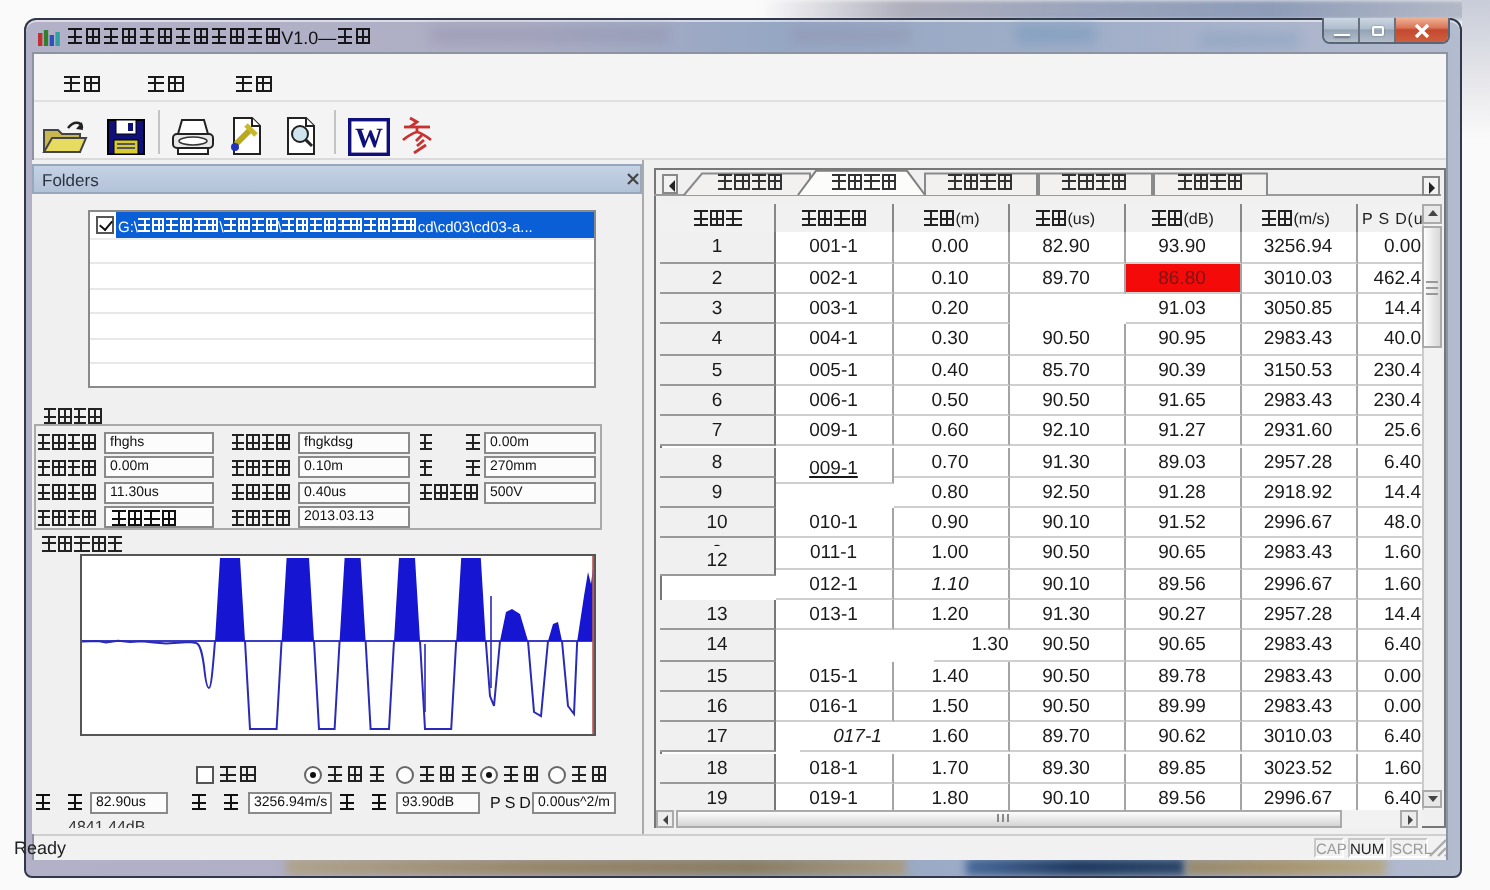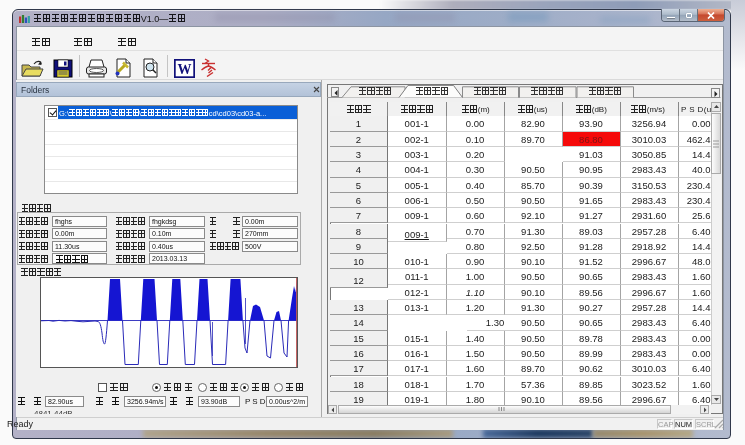--- a/index.html
+++ b/index.html
@@ -366,30 +366,30 @@
         <div class="gc" style="left:620.5px;top:330.6px;width:58.0px;height:15.3px;">2983.43</div>
         <div class="gc rt" style="left:678.5px;top:330.6px;width:34.0px;height:15.3px;">0.00</div>
         <div class="gc hc0" style="left:330px;top:345.9px;width:58px;height:15.3px;">16</div>
         <div class="gc" style="left:388px;top:345.9px;width:58.5px;height:15.3px;">016-1</div>
         <div class="gc" style="left:446.5px;top:345.9px;width:58.0px;height:15.3px;">1.50</div>
         <div class="gc" style="left:504.5px;top:345.9px;width:58.0px;height:15.3px;">90.50</div>
         <div class="gc" style="left:562.5px;top:345.9px;width:58.0px;height:15.3px;">89.99</div>
         <div class="gc" style="left:620.5px;top:345.9px;width:58.0px;height:15.3px;">2983.43</div>
         <div class="gc rt" style="left:678.5px;top:345.9px;width:34.0px;height:15.3px;">0.00</div>
         <div class="gc hc0" style="left:330px;top:361.20000000000005px;width:58px;height:15.3px;">17</div>
-        <div class="gc" style="left:388px;top:361.20000000000005px;width:58.5px;height:15.3px;">017-1</div>
+        <div class="gc" style="left:400px;top:361.20000000000005px;width:58.5px;height:15.3px;font-style:italic;">017-1</div>
         <div class="gc" style="left:446.5px;top:361.20000000000005px;width:58.0px;height:15.3px;">1.60</div>
         <div class="gc" style="left:504.5px;top:361.20000000000005px;width:58.0px;height:15.3px;">89.70</div>
         <div class="gc" style="left:562.5px;top:361.20000000000005px;width:58.0px;height:15.3px;">90.62</div>
         <div class="gc" style="left:620.5px;top:361.20000000000005px;width:58.0px;height:15.3px;">3010.03</div>
         <div class="gc rt" style="left:678.5px;top:361.20000000000005px;width:34.0px;height:15.3px;">6.40</div>
         <div class="gc hc0" style="left:330px;top:376.5px;width:58px;height:15.3px;">18</div>
         <div class="gc" style="left:388px;top:376.5px;width:58.5px;height:15.3px;">018-1</div>
         <div class="gc" style="left:446.5px;top:376.5px;width:58.0px;height:15.3px;">1.70</div>
-        <div class="gc" style="left:504.5px;top:376.5px;width:58.0px;height:15.3px;">57.36</div>
+        <div class="gc" style="left:504.5px;top:376.5px;width:58.0px;height:15.3px;">89.30</div>
         <div class="gc" style="left:562.5px;top:376.5px;width:58.0px;height:15.3px;">89.85</div>
         <div class="gc" style="left:620.5px;top:376.5px;width:58.0px;height:15.3px;">3023.52</div>
         <div class="gc rt" style="left:678.5px;top:376.5px;width:34.0px;height:15.3px;">1.60</div>
         <div class="gc hc0" style="left:330px;top:391.80000000000007px;width:58px;height:15.3px;">19</div>
         <div class="gc" style="left:388px;top:391.80000000000007px;width:58.5px;height:15.3px;">019-1</div>
         <div class="gc" style="left:446.5px;top:391.80000000000007px;width:58.0px;height:15.3px;">1.80</div>
         <div class="gc" style="left:504.5px;top:391.80000000000007px;width:58.0px;height:15.3px;">90.10</div>
         <div class="gc" style="left:562.5px;top:391.80000000000007px;width:58.0px;height:15.3px;">89.56</div>
         <div class="gc" style="left:620.5px;top:391.80000000000007px;width:58.0px;height:15.3px;">2996.67</div>
         <div class="gc rt" style="left:678.5px;top:391.80000000000007px;width:34.0px;height:15.3px;">6.40</div>

